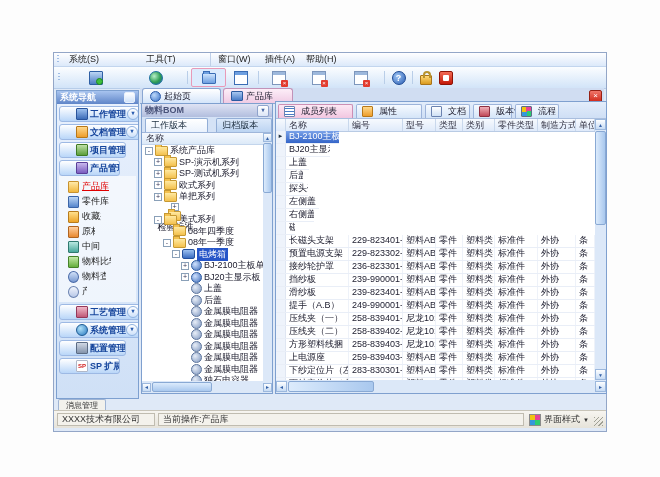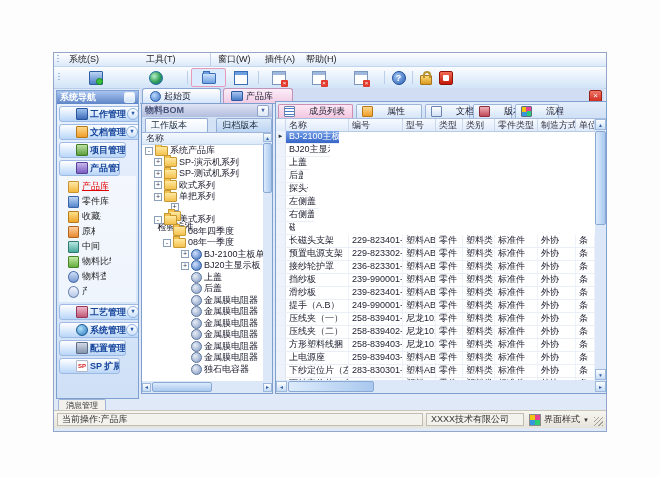--- a/index.html
+++ b/index.html
@@ -101,21 +101,21 @@
   .vscroll{position:absolute;top:0;right:0;width:9px;bottom:12px;background:#dce8f8;display:flex;flex-direction:column;align-items:center;}
   .hscroll{position:absolute;left:0;right:0;bottom:0;height:12px;background:#dce8f8;display:flex;align-items:center;}
   .sbtn{width:9px;height:9px;box-sizing:border-box;background:linear-gradient(#fdfeff,#c6dbf4);border:1px solid #9cb8dd;color:#3663a8;font-size:5px;display:flex;align-items:center;justify-content:center;flex:none;}
   .sthumb{background:linear-gradient(90deg,#dcebfc,#a9c8ee);border:1px solid #89a9d4;border-radius:2px;flex:none;}
   .vthumb{width:7px;height:48px;margin-top:1px;}
   .hthumb{height:8px;width:58px;margin-left:1px;background:linear-gradient(#dcebfc,#a9c8ee);}
 
   
   .detail{position:absolute;left:221px;top:48px;width:332px;height:293px;border:1px solid #7fa0cf;background:#fff;box-sizing:border-box;display:flex;flex-direction:column;}
   .dtabs{height:16px;background:linear-gradient(#e3edfb,#cfdff5);border-bottom:1px solid #a9bede;display:flex;align-items:flex-end;padding:0 2px;gap:3px;flex:none;}
-  .dttab{height:13px;display:flex;align-items:center;gap:14px;padding:0 5px;font-size:9px;color:#223;border:1px solid #9db4da;border-bottom:none;border-radius:2px 2px 0 0;background:linear-gradient(#f6faff,#d5e5f8);white-space:nowrap;}
+  .dttab{height:13px;display:flex;align-items:center;gap:6px;padding:0 5px;font-size:9px;color:#223;border:1px solid #9db4da;border-bottom:none;border-radius:2px 2px 0 0;background:linear-gradient(#f6faff,#d5e5f8);white-space:nowrap;}
   .dttab.active{background:linear-gradient(#fde8f4,#f2c6e0);border-color:#cc8fb4;}
   .dti{width:9px;height:9px;flex:none;border:1px solid #6a82b0;border-radius:1px;background:#fff;position:relative;}
   .dttab[data-icon="list"] .dti{background:repeating-linear-gradient(#fff 0 1px,#4a7cc8 1px 2px,#fff 2px 3px);}
   .dttab[data-icon="props"] .dti{background:linear-gradient(#ffd98c,#ed9d2a);border-color:#b87818;}
   .dttab[data-icon="doc"] .dti{background:linear-gradient(#ffffff,#cfe0f4);}
   .dttab[data-icon="history"] .dti{background:linear-gradient(#f0b0b8,#c04858);border-color:#8e2f40;}
   .dttab[data-icon="flow"] .dti{background:conic-gradient(#e84393 0 25%,#2ecc71 0 50%,#3498db 0 75%,#f1c40f 0);border-color:#5c6c84;}
   .tblzone{flex:1;position:relative;overflow:hidden;}
   .thead{position:absolute;top:0;left:0;right:11px;height:12px;display:flex;overflow:hidden;border-bottom:1px solid #b9cbe4;background:linear-gradient(#f7fafe,#dfeafa);}
   .hcell{height:12px;box-sizing:border-box;border-right:1px solid #c9d8ec;font-size:9px;color:#334;padding-left:3px;line-height:12px;flex:none;white-space:nowrap;overflow:hidden;}
@@ -387,20 +387,25 @@
               <span class="ticon"></span>
               <span class="tlabel">08年四季度</span>
             </div>
 
             <div class="titem w8" data-toggle="minus" data-icon="folder" style="padding-left: 20px;">
               <span class="toggle"></span>
               <span class="ticon"></span>
               <span class="tlabel">08年一季度</span>
             </div>
 
+            <div class="titem selected w9" data-toggle="minus" data-icon="machine" style="padding-left: 29px;">
+              <span class="toggle"></span>
+              <span class="ticon"></span>
+              <span class="tlabel">电烤箱</span>
+            </div>
 
             <div class="titem w10" data-toggle="plus" data-icon="assembly" style="padding-left: 38px;">
               <span class="toggle"></span>
               <span class="ticon"></span>
               <span class="tlabel">BJ-2100主板单点</span>
             </div>
 
             <div class="titem w11" data-toggle="plus" data-icon="assembly" style="padding-left: 38px;">
               <span class="toggle"></span>
               <span class="ticon"></span>
@@ -728,22 +733,22 @@
           <span class="sthumb dhthumb"></span>
           <span class="hspace"></span>
           <span class="sbtn">►</span>
         </div>
       </div>
     </div>
 
     <div class="msgtab">消息管理</div>
 
     <div class="statusbar">
+      <span class="seg seg-company">XXXX技术有限公司</span>
       <span class="seg seg-op">当前操作:产品库</span>
-      <span class="seg seg-company">XXXX技术有限公司</span>
       <span class="stylebtn">
         <span class="styleicon"></span>
         <span>界面样式</span>
         <span class="caret">▼</span>
       </span>
       <span class="grip"></span>
     </div>
 
   </div>
 </div>

